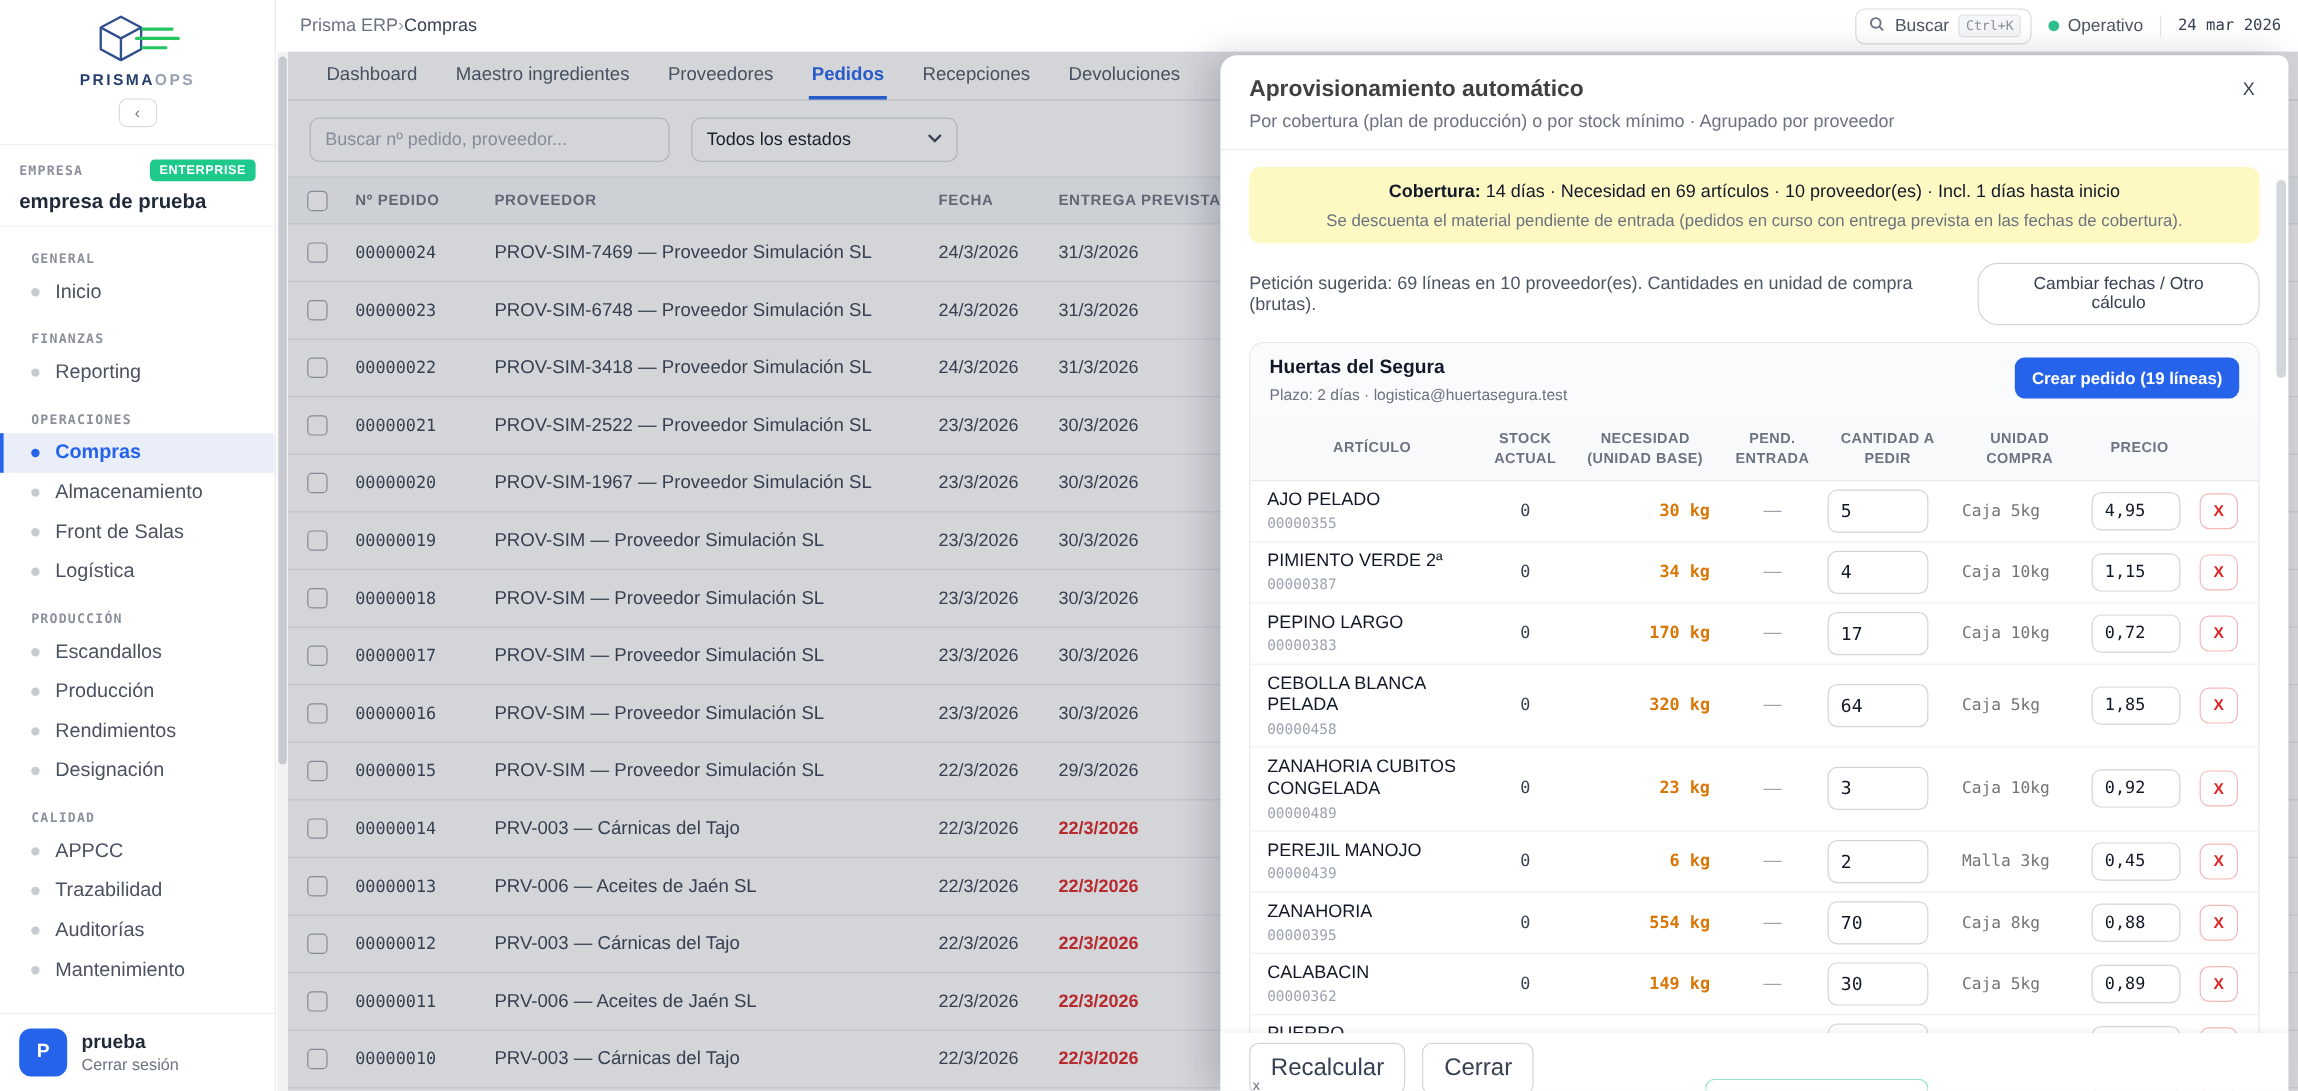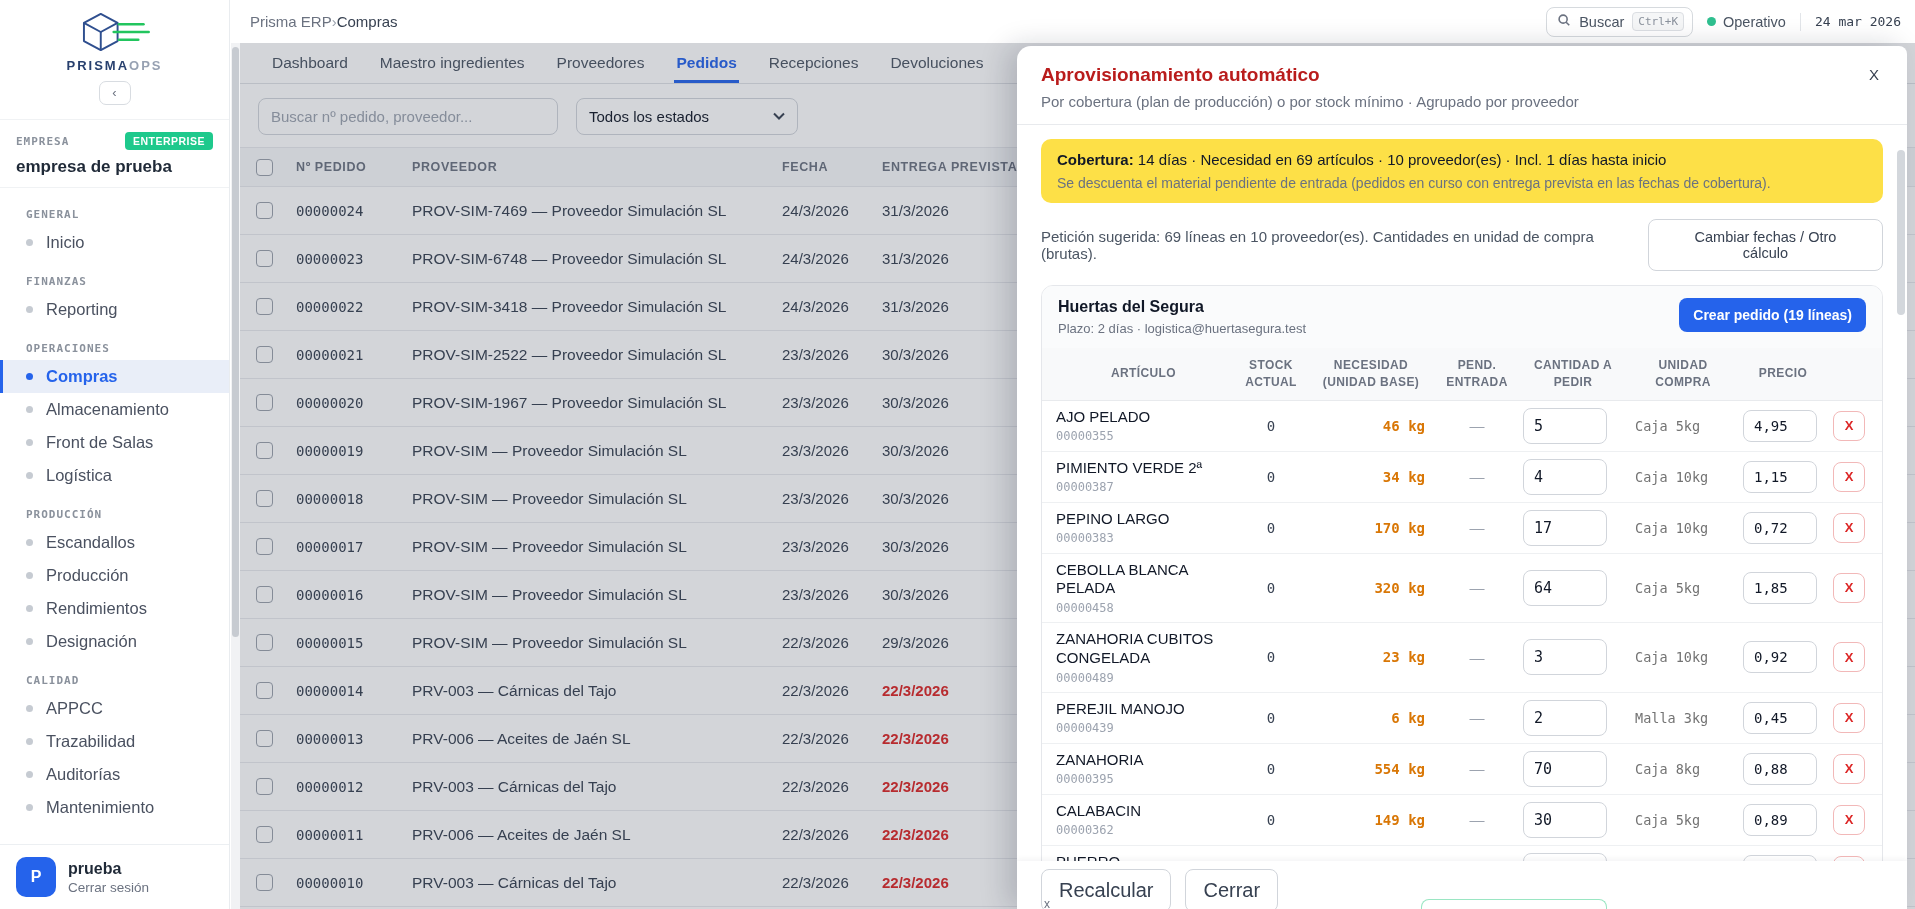--- a/index.html
+++ b/index.html
@@ -72,33 +72,33 @@
   .c-prov{font-size:15.5px;}
   .c-del.late{color:#dc2626;font-weight:bold;}
 
   
   .dim{position:absolute;left:240px;top:43px;right:0;bottom:0;background:rgba(55,65,81,.22);z-index:30;}
 
   
   .panel{position:absolute;left:1017px;top:46px;width:890px;bottom:0;background:#fff;z-index:50;
     border-radius:14px 8px 0 0;box-shadow:-10px 0 28px rgba(15,23,42,.18);overflow:hidden;}
   .panel-header{padding:18px 24px 14px;border-bottom:1px solid #e8eaed;position:relative;}
-  .panel-title{font-size:19px;font-weight:bold;color:#b91c1c;}
+  .panel-title{font-size:19px;font-weight:bold;color:#404040;}
   .panel-sub{font-size:15px;color:#6b7280;margin-top:7px;}
   .panel-close{position:absolute;right:22px;top:16px;font-size:15px;color:#374151;padding:4px 6px;}
   .panel-body{padding:14px 24px 0;}
-  .info-box{background:#fde047;border-radius:10px;padding:12px 16px;}
+  .info-box{background:#fef9c3;border-radius:10px;padding:12px 16px;text-align:center;}
   .info-line1{font-size:15px;color:#111827;}
   .info-line1 b{font-weight:bold;}
   .info-line2{font-size:14px;color:#6b7280;margin-top:7px;}
   .suggest-row{display:flex;align-items:center;justify-content:space-between;margin-top:16px;}
   .suggest-text{font-size:15px;color:#4b5563;}
   .btn{background:#fff;border:1px solid #d1d5db;border-radius:8px;font-size:14.5px;color:#374151;
     font-family:"Liberation Sans",sans-serif;}
-  .change-btn{padding:9px 22px;}
+  .change-btn{padding:9px 22px;border-radius:17px;}
   .card{border:1px solid #e5e7eb;border-radius:12px;margin-top:14px;overflow:hidden;background:#fff;}
   .card-head{background:#fafbfc;padding:12px 16px;display:flex;align-items:flex-start;justify-content:space-between;}
   .prov-name{font-size:16px;font-weight:bold;color:#111827;}
   .prov-meta{font-size:13px;color:#6b7280;margin-top:5px;}
   .create-btn{background:#2563eb;color:#fff;border:none;border-radius:8px;font-weight:bold;
     font-size:14px;padding:9px 14px;font-family:"Liberation Sans",sans-serif;}
   .pgrid{display:grid;grid-template-columns:175px 60px 120px 72px 100px 100px 80px 35px;
     column-gap:10px;align-items:center;padding:0 14px;}
   .phead{background:#f8f9fa;border-bottom:1px solid #e8eaed;padding-top:9px;padding-bottom:9px;
     font-size:12px;font-weight:bold;color:#6b7280;letter-spacing:.4px;text-align:center;line-height:1.4;}
@@ -513,21 +513,21 @@
       </div>
 
       <div>
 
           <div class="pgrid pline">
             <span>
               <span class="art-name" style="display:block;">AJO PELADO</span>
               <span class="art-code" style="display:block;">00000355</span>
             </span>
             <span class="v-stock">0</span>
-            <span class="v-need">46 kg</span>
+            <span class="v-need">30 kg</span>
             <span class="v-pend">—</span>
             <span><input class="qty-input" value="5" style=""></span>
             <span class="v-unit">Caja 5kg</span>
             <span><input class="price-input" value="4,95" style=""></span>
             <span class="del-btn">
               <span>X</span>
             </span>
           </div>
 
           <div class="pgrid pline">

